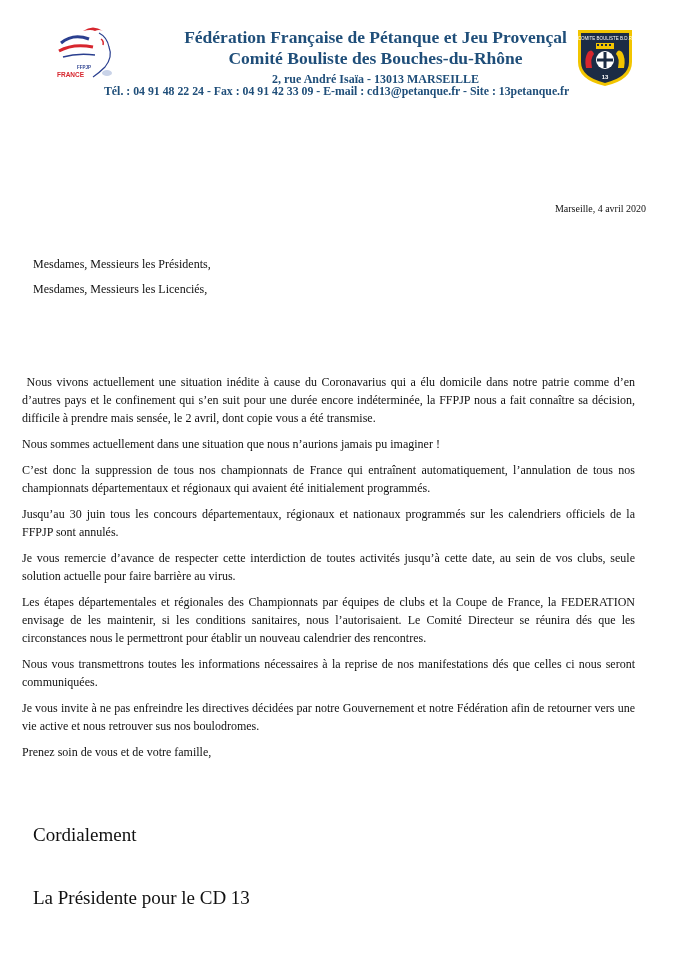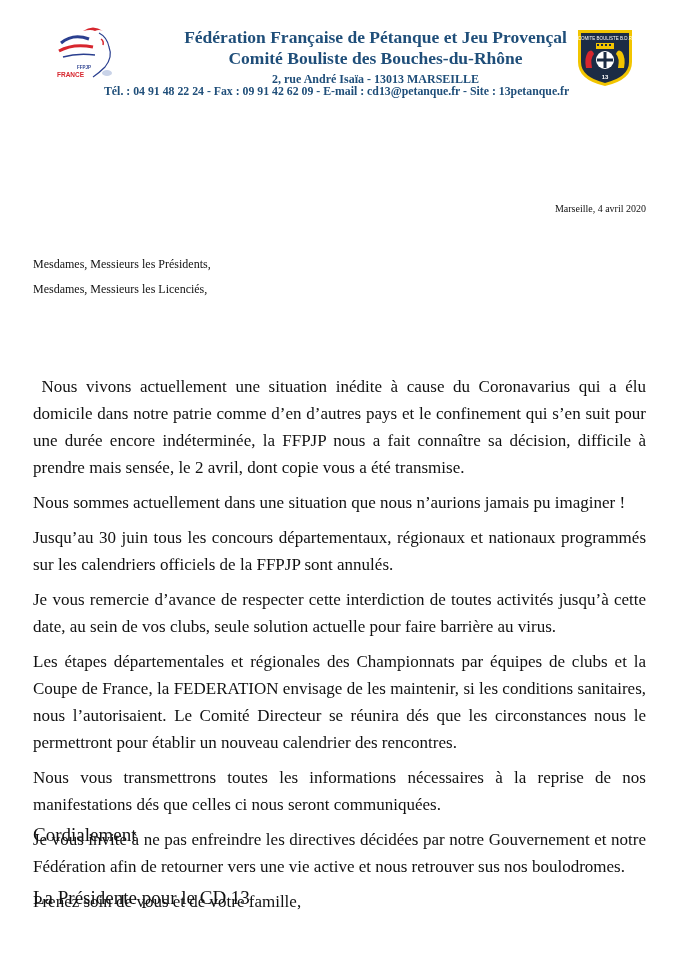--- a/index.html
+++ b/index.html
@@ -70,25 +70,25 @@
       top: 252px;
       font-size: 12px;
     }
     .salutations div {
       height: 25px;
       line-height: 25px;
       white-space: nowrap;
     }
     .body-text {
       position: absolute;
-      left: 33px;
+      left: 22px;
       top: 373px;
       width: 613px;
-      font-size: 17px;
-      line-height: 27px;
+      font-size: 12px;
+      line-height: 18px;
       text-align: justify;
     }
     .body-text p {
       margin: 0 0 8px 0;
     }
     .closing {
       position: absolute;
       left: 33px;
       font-size: 19px;
       white-space: nowrap;
@@ -107,21 +107,21 @@
     <path d="M8 32 Q22 28 40 30" fill="none" stroke="#2a3f8f" stroke-width="1.5"></path>
     <path d="M46 14 Q49 16 48 20" fill="none" stroke="#d7262e" stroke-width="1.5"></path>
     <text x="22" y="44" font-size="4.5" font-weight="bold" fill="#2a3f8f" font-family="Liberation Sans, sans-serif">FFPJP</text>
     <text x="2" y="52" font-size="6.5" font-weight="bold" fill="#d7262e" font-family="Liberation Sans, sans-serif">FRANCE</text>
     <ellipse cx="52" cy="48" rx="5" ry="3" fill="#c9d3e8"></ellipse>
   </svg>
 
   <div class="lh-title l1">Fédération Française de Pétanque et Jeu Provençal</div>
   <div class="lh-title l2">Comité Bouliste des Bouches-du-Rhône</div>
   <div class="lh-title l3">2, rue André Isaïa - 13013 MARSEILLE</div>
-  <div class="lh-contact">Tél. : 04 91 48 22 24 - Fax : 09 91 42 62 09 - E-mail : cd13@petanque.fr - Site : 13petanque.fr</div>
+  <div class="lh-contact">Tél. : 04 91 48 22 24 - Fax : 04 91 42 33 09 - E-mail : cd13@petanque.fr - Site : 13petanque.fr</div>
 
   <svg class="logo-cd13" viewBox="0 0 58 60">
     <path d="M2 2 H56 V34 Q56 52 29 58 Q2 52 2 34 Z" fill="#f2c500"></path>
     <path d="M5 5 H53 V34 Q53 49 29 55 Q5 49 5 34 Z" fill="#1c2c45"></path>
     <text x="29" y="12" text-anchor="middle" font-size="4.5" fill="#ffffff" font-family="Liberation Sans, sans-serif">COMITE BOULISTE B.D.R</text>
     <rect x="20" y="15" width="18" height="6" fill="#f2c500"></rect>
     <rect x="21" y="16" width="2" height="2" fill="#1c2c45"></rect>
     <rect x="25" y="16" width="2" height="2" fill="#1c2c45"></rect>
     <rect x="29" y="16" width="2" height="2" fill="#1c2c45"></rect>
     <rect x="33" y="16" width="2" height="2" fill="#1c2c45"></rect>
@@ -137,20 +137,21 @@
 <div class="date">Marseille, 4 avril 2020</div>
 
 <div class="salutations">
   <div>Mesdames, Messieurs les Présidents,</div>
   <div>Mesdames, Messieurs les Licenciés,</div>
 </div>
 
 <div class="body-text">
   <p style="white-space: pre-wrap;"> Nous vivons actuellement une situation inédite à cause du Coronavarius qui a élu domicile dans notre patrie comme d’en d’autres pays et le confinement qui s’en suit pour une durée encore indéterminée, la FFPJP nous a fait connaître sa décision, difficile à prendre mais sensée, le 2 avril, dont copie vous a été transmise.</p>
   <p>Nous sommes actuellement dans une situation que nous n’aurions jamais pu imaginer !</p>
+  <p>C’est donc la suppression de tous nos championnats de France qui entraînent  automatiquement, l’annulation de tous nos championnats départementaux et régionaux qui avaient été initialement programmés.</p>
   <p>Jusqu’au 30 juin tous les concours départementaux, régionaux et nationaux programmés sur les calendriers officiels de la FFPJP sont annulés.</p>
   <p>Je vous remercie d’avance de respecter cette interdiction de toutes activités jusqu’à cette date, au sein de vos clubs, seule solution actuelle pour faire barrière au virus.</p>
   <p>Les étapes départementales et régionales des Championnats par équipes de clubs et la Coupe de France, la FEDERATION envisage de les maintenir, si les conditions sanitaires, nous l’autorisaient. Le Comité Directeur se réunira dés que les circonstances nous le permettront pour établir un nouveau calendrier des rencontres.</p>
   <p>Nous vous transmettrons toutes les informations nécessaires à la reprise de nos manifestations dés que celles ci nous seront communiquées.</p>
   <p>Je vous invite à ne pas enfreindre les directives décidées par notre Gouvernement et notre Fédération afin de retourner vers une vie active et nous retrouver sus nos boulodromes.</p>
   <p>Prenez soin de vous et de votre famille,</p>
 </div>
 
 <div class="closing" style="top: 824px;">Cordialement</div>
 <div class="closing" style="top: 887px;">La Présidente pour le CD 13</div>

